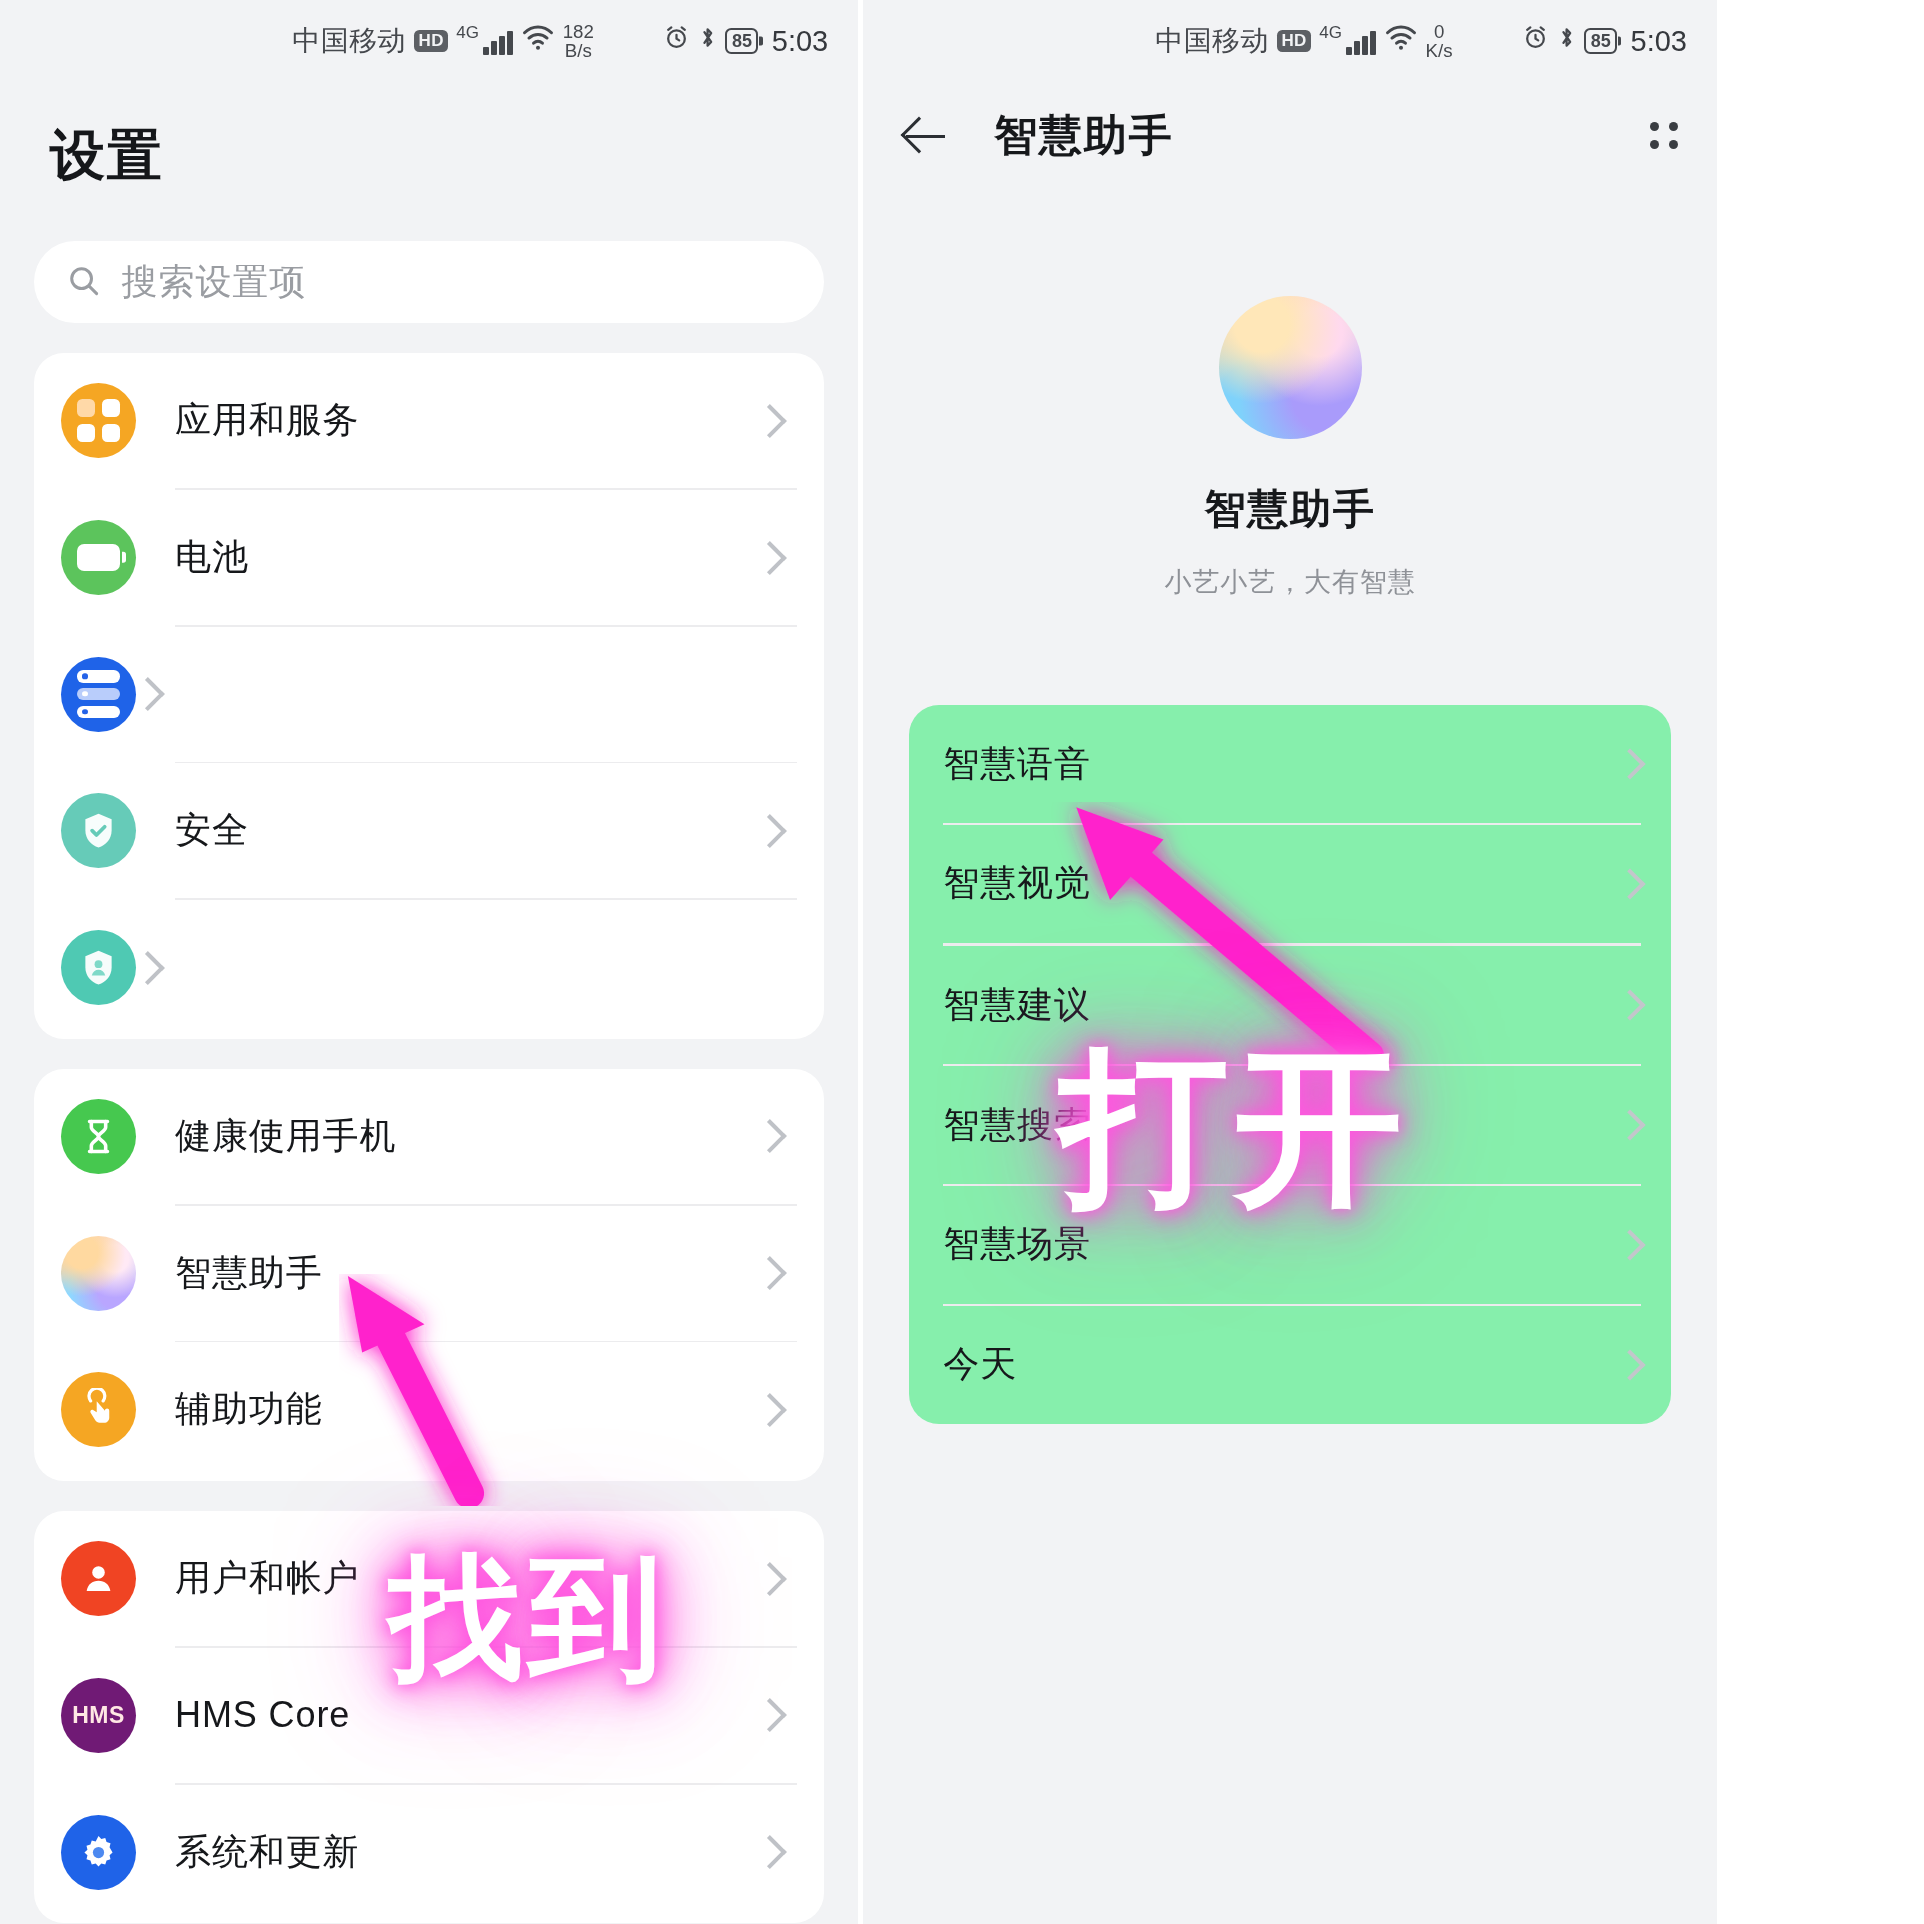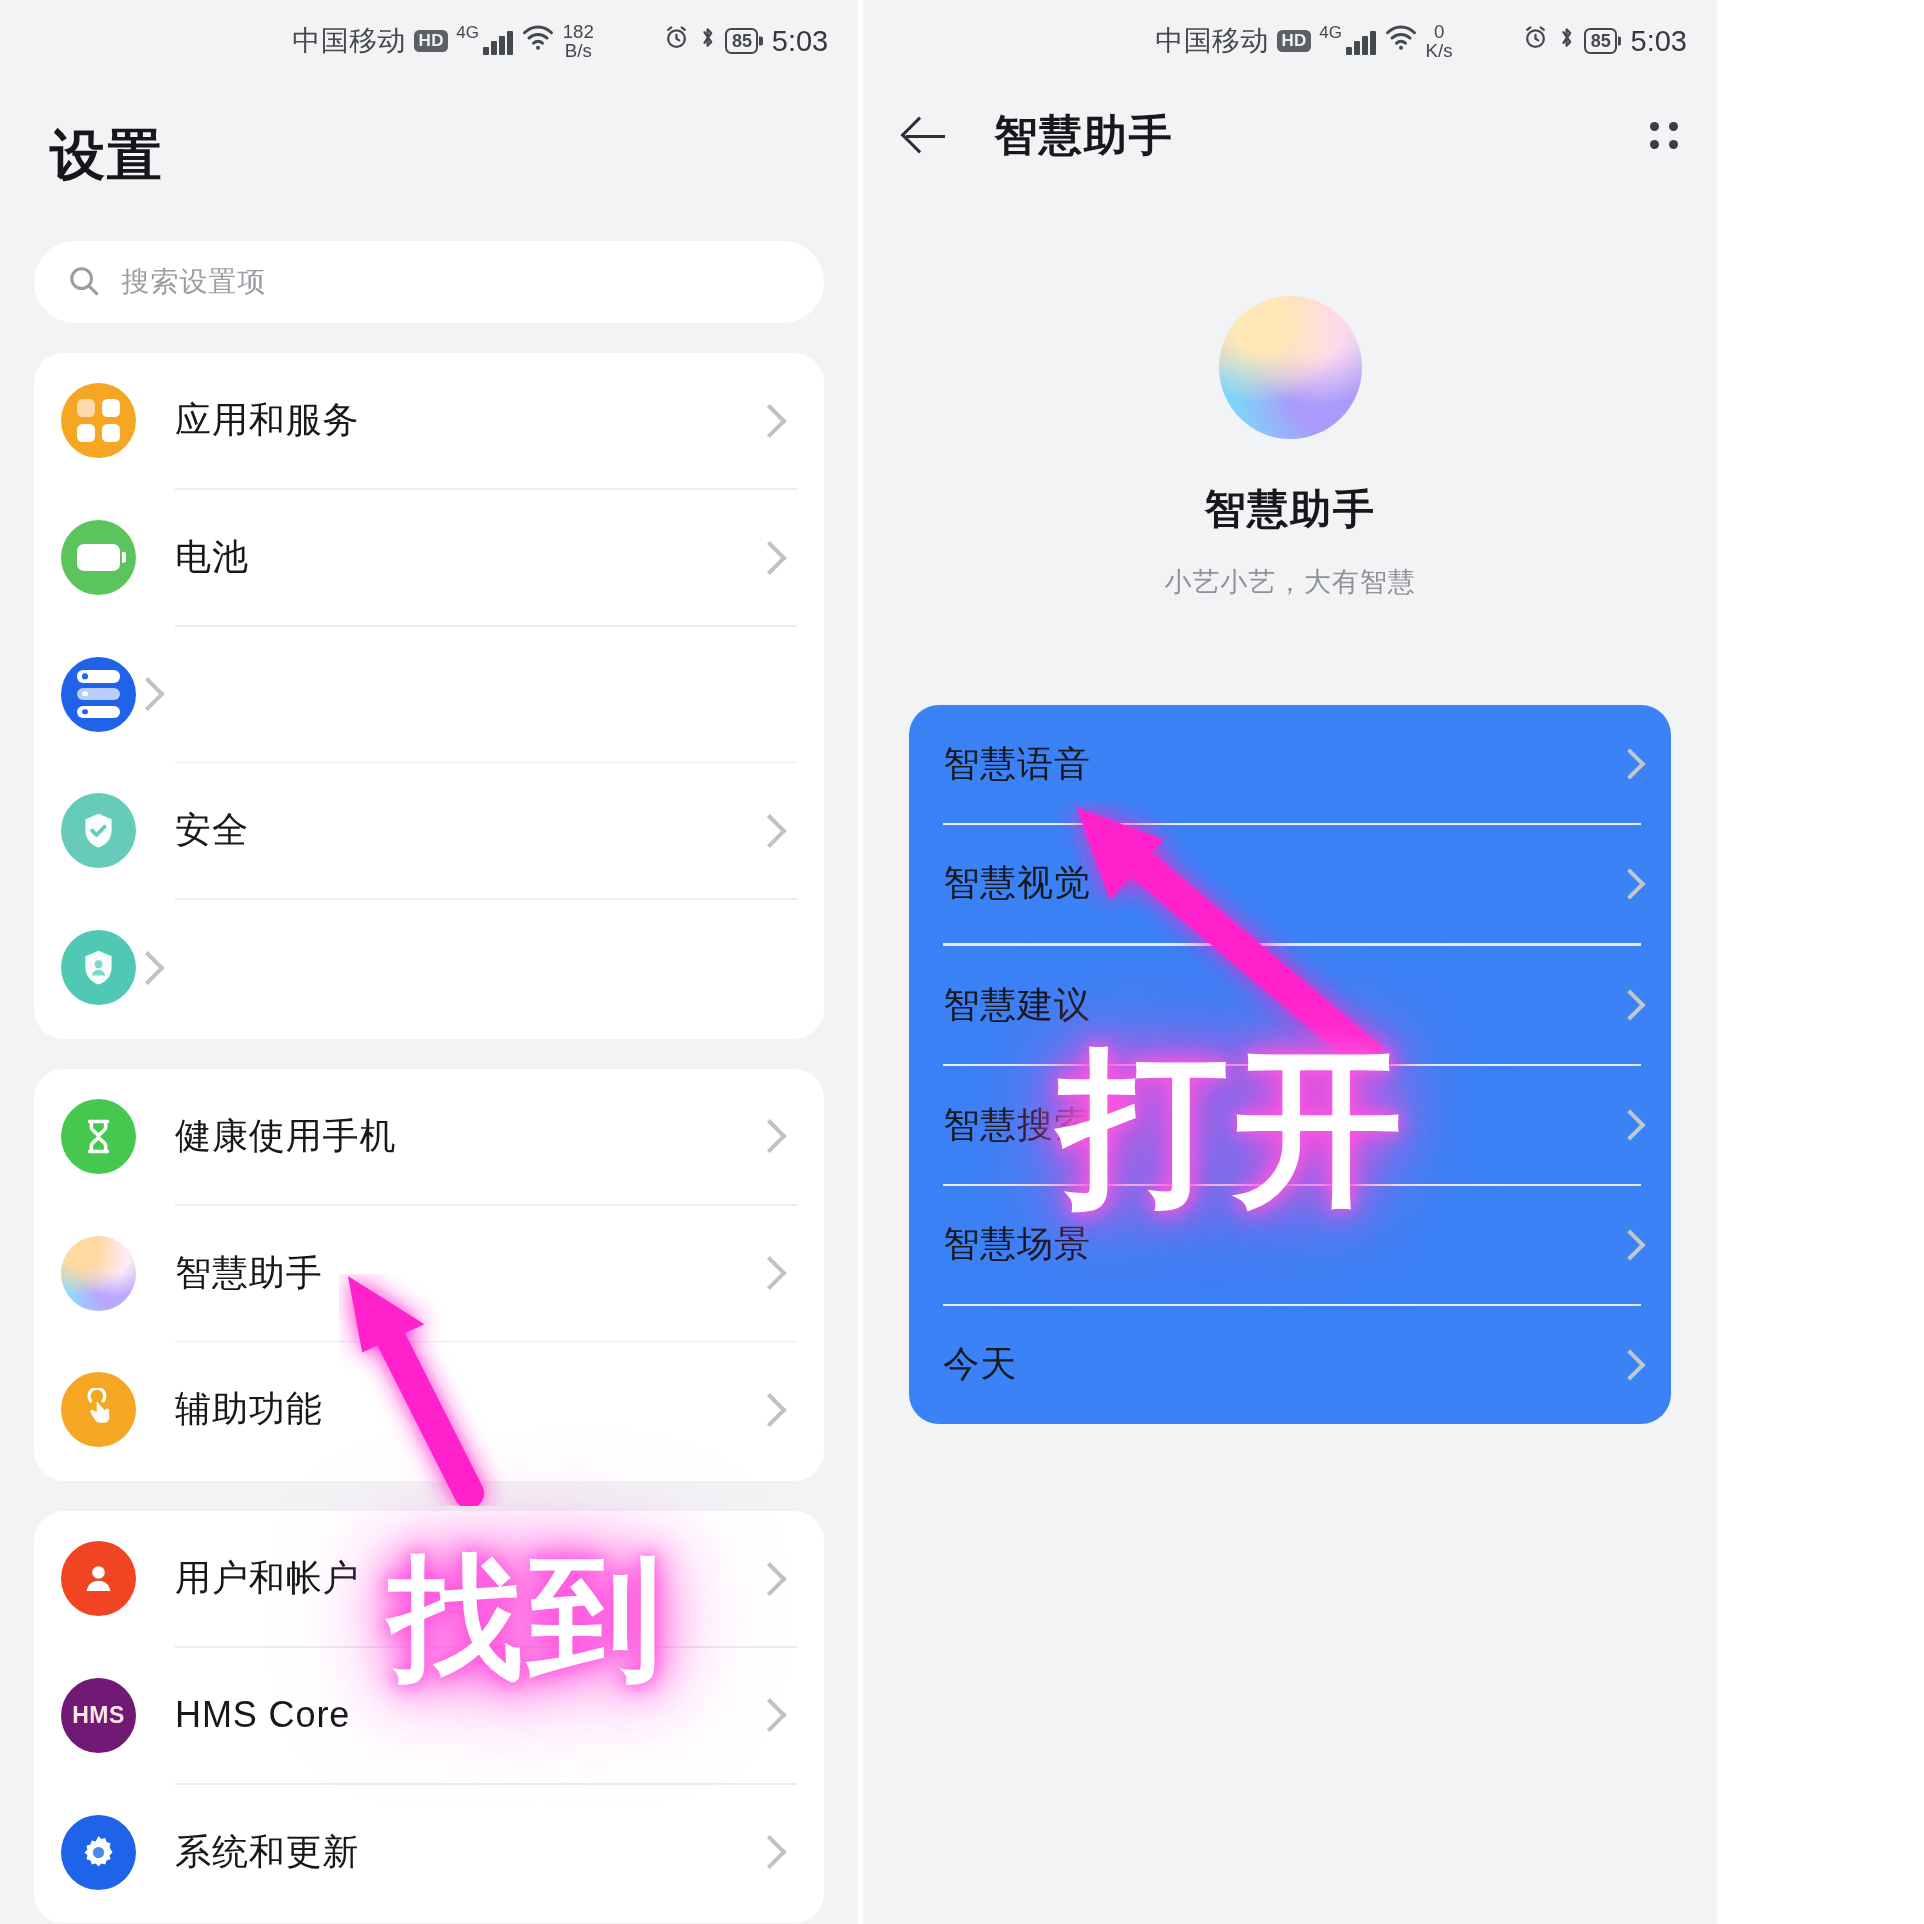--- a/index.html
+++ b/index.html
@@ -46,21 +46,21 @@
 
   
   .page-title{
     font-size:55px;font-weight:bold;color:#15171a;
     padding:37px 0 0 50px;letter-spacing:1.8px;
   }
   .searchbar{
     margin:48px 34px 0 34px;height:82px;background:#ffffff;border-radius:41px;
     display:flex;align-items:center;padding:0 32px;box-sizing:border-box;gap:19.6px;
   }
-  .search-ph{color:#9a9da2;font-size:28px;letter-spacing:0.9px;}
+  .search-ph{color:#9a9da2;font-size:36px;letter-spacing:0.9px;}
 
   .card{
     margin:30px 34px 0 34px;background:#ffffff;border-radius:30px;
     padding:0 0 3.6px 0;overflow:hidden;
   }
   .row{display:flex;align-items:center;height:135px;padding:0 27px 0 27px;position:relative;}
   .row .ic{
     width:75px;height:75px;border-radius:50%;flex:0 0 75px;
     display:flex;align-items:center;justify-content:center;
   }
@@ -119,21 +119,21 @@
       radial-gradient(circle at 30% 20%, #ffe7b8 0 18%, rgba(255,231,184,0) 52%),
       radial-gradient(circle at 70% 26%, #ffd9ef 0 16%, rgba(255,217,239,0) 50%),
       radial-gradient(circle at 76% 70%, #a99bfb 0 24%, rgba(169,155,251,0) 60%),
       radial-gradient(circle at 26% 74%, #7fd2fb 0 26%, rgba(127,210,251,0) 62%),
       linear-gradient(150deg,#f2a6cd 0%,#ffd3a6 24%,#ffe9b0 42%,#c6d2ff 62%,#8fd9f7 80%,#b79cf2 100%);
   }
   .hero .hname{font-size:41px;font-weight:bold;color:#16181b;margin-top:43px;letter-spacing:1.8px;}
   .hero .hsub{font-size:27px;color:#8e9197;margin-top:27px;letter-spacing:0.9px;}
 
   .rcard{
-    margin:105px 46px 0 46px;background:#3b82f6;border-radius:30px;overflow:hidden;
+    margin:105px 46px 0 46px;background:#86efac;border-radius:30px;overflow:hidden;
   }
   .rrow{display:flex;align-items:center;height:118px;padding:0 30px 0 34px;position:relative;}
   .rrow .rlbl{font-size:36px;color:#16181b;letter-spacing:0.9px;flex:1;}
   .rrow .chev{
     width:18px;height:18px;border-right:4.5px solid #c3c6cb;border-top:4.5px solid #c3c6cb;
     transform:rotate(45deg);flex:0 0 18px;
   }
   .rdivider{height:1.8px;background:#ececee;margin:0 30px 0 34px;}
 
   

